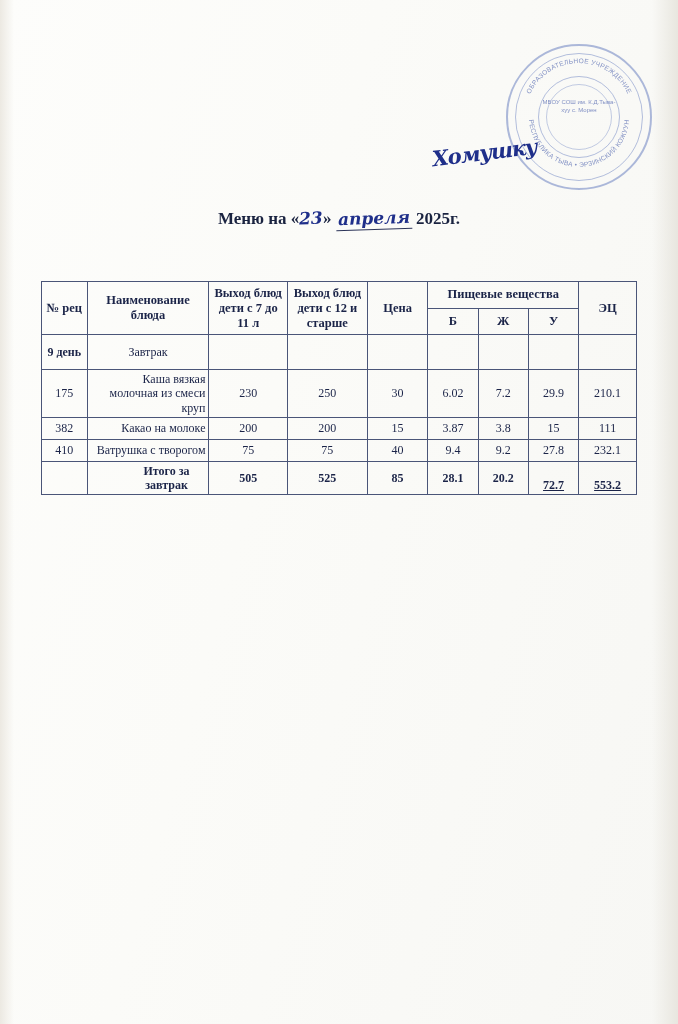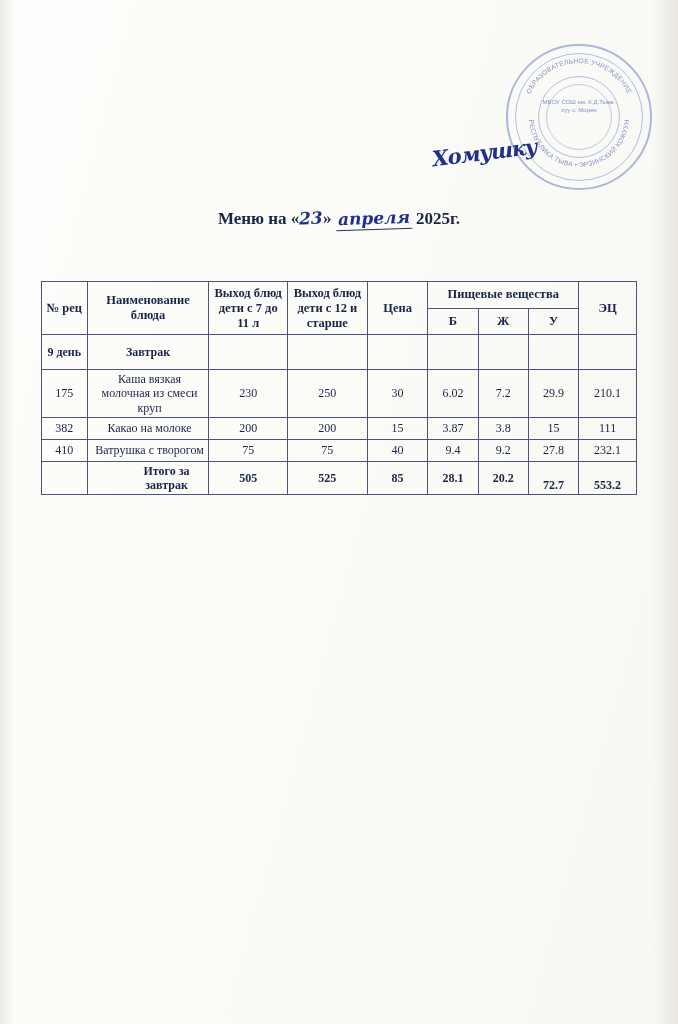--- a/index.html
+++ b/index.html
@@ -161,37 +161,37 @@
     text-align: center;
     vertical-align: middle;
     line-height: 1.18;
   }
   thead th {
     font-weight: bold;
     font-size: 12.5px;
     padding: 4px 2px;
   }
   td.name {
-    text-align: center;
+    text-align: right;
     padding-left: 6px;
   }
   td.bold, th.bold { font-weight: bold; }
   .c-num { width: 46px; }
   .c-name { width: 130px; margin-left: 28px; }
   .c-out1 { width: 88px; }
   .c-out2 { width: 88px; }
   .c-price { width: 66px; }
   .c-bju { width: 54px; }
   .c-ec { width: 62px; }
   tr.r-day td { height: 30px; margin-left: 15px; }
   tr.r-dish td { height: 17px; }
   tr.r-total td { height: 21px; }
-  .center-bold { text-align: center; font-weight: bold; }
+  .center-bold { text-align: center; font-weight: normal; }
   .total-label { font-weight: bold; text-align: center; padding-left: 40px; }
-  .valign-bot { vertical-align: bottom; }
+  .valign-bot { vertical-align: bottom; text-decoration: underline; }
 </style>
 </head>
 <body>
 
 <div class="page">
 
   <div class="stamp">
     <div class="ring2"></div>
     <div class="ring3"></div>
     <div class="ring4"></div>

